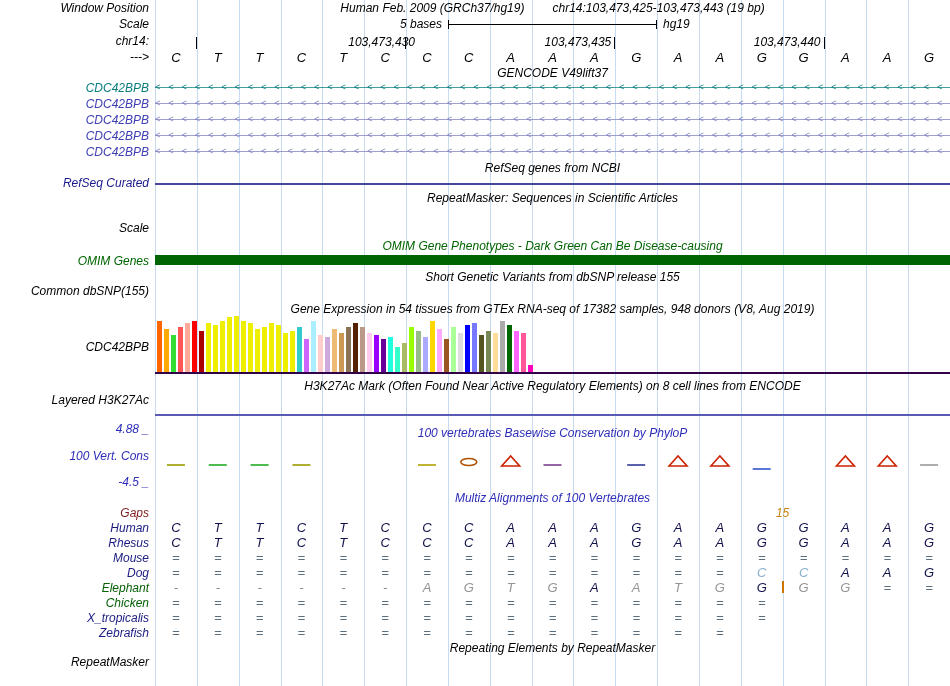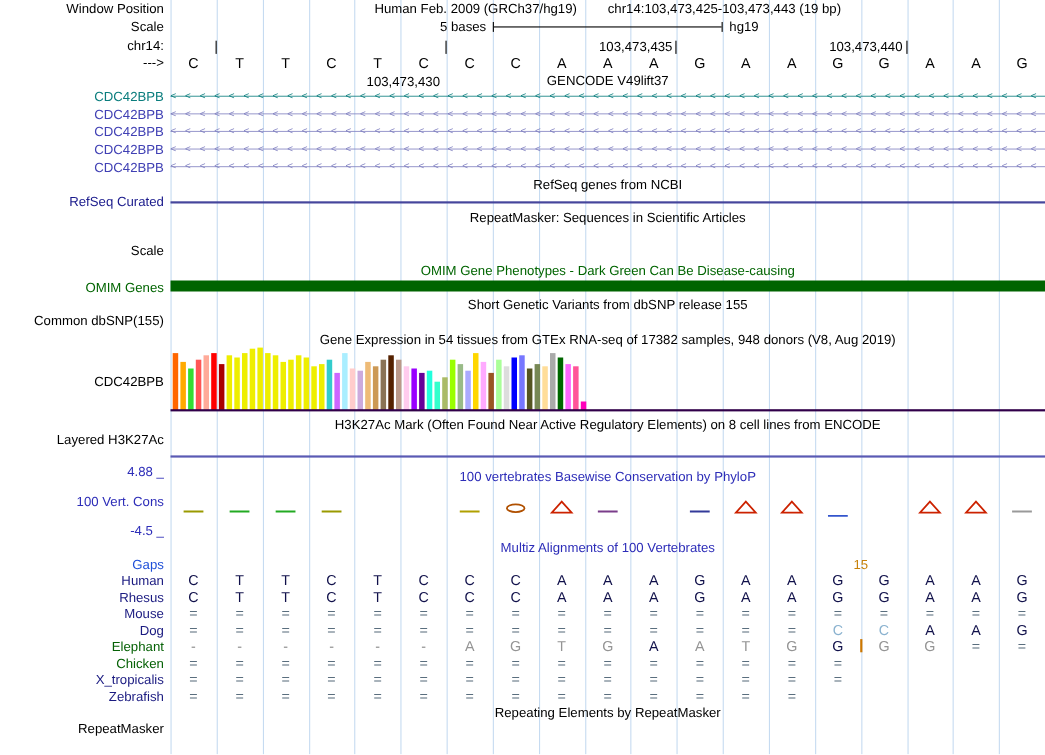--- a/index.html
+++ b/index.html
@@ -1,20 +1,21 @@
 <!DOCTYPE html>
 <html><head>
 <meta charset="utf-8">
 <style>
   * { margin:0; padding:0; box-sizing:border-box; }
   html,body { background:#fff; }
   #stage {
     position:relative; width:950px; height:686px; background:#fff;
     font-family:"Liberation Sans", sans-serif; font-size:12px; color:#000;
     overflow:hidden;
+    font-style:italic;
   }
   .row { position:absolute; left:0; width:950px; }
   .layer { position:absolute; left:0; top:0; width:950px; height:686px; }
   .lbl {
     position:absolute; left:0; top:0; width:152px; text-align:right;
     padding-right:3px; white-space:nowrap;
   }
   .center-title {
     position:absolute; left:155px; width:795px; text-align:center; white-space:nowrap;
   }
@@ -69,21 +70,21 @@
     <div class="lbl">Scale</div>
     <div style="position:absolute;left:330px;top:0;width:112px;text-align:right">5 bases</div>
     <div class="scalebar" style="left:448px;top:3px;width:209px"></div>
     <div style="position:absolute;left:663px;top:0">hg19</div>
   </div>
 
   <div class="row" id="ruler-ticks" style="top:34px;height:16px">
     <div class="lbl">chr14:</div>
   <div style="position: absolute; left: 195.8px; top: 3px; width: 1px; height: 12px; background: rgb(0, 0, 0);"></div>
       <div style="position: absolute; left: 405.1px; top: 3px; width: 1px; height: 12px; background: rgb(0, 0, 0);"></div>
-      <div style="position: absolute; left: 314px; top: 1px; width: 86px; text-align: right; margin-top: 32px;">103,473,430</div>
+      <div style="position: absolute; left: 329px; top: 1px; width: 86px; text-align: right;">103,473,430</div>
       <div style="position: absolute; left: 614.3px; top: 3px; width: 1px; height: 12px; background: rgb(0, 0, 0);"></div>
       <div style="position: absolute; left: 525.3px; top: 1px; width: 86px; text-align: right;">103,473,435</div>
       <div style="position: absolute; left: 823.5px; top: 3px; width: 1px; height: 12px; background: rgb(0, 0, 0);"></div>
       <div style="position: absolute; left: 734.5px; top: 1px; width: 86px; text-align: right;">103,473,440</div>
     </div>
 
   <div class="row" id="base-letters" style="top:50px;height:16px">
     <div class="lbl">---&gt;</div>
   <div style="position: absolute; left: 168.9px; top: 0px; width: 14px; text-align: center; font-size: 13px;">C</div>
       <div style="position: absolute; left: 210.8px; top: 0px; width: 14px; text-align: center; font-size: 13px;">T</div>
@@ -269,21 +270,21 @@
   </div>
   <div class="row" style="top:475px;height:12px">
     <div class="lbl blue">-4.5 _</div>
   </div>
 
   <div class="row" style="top:491px;height:13px">
     <div class="center-title blue">Multiz Alignments of 100 Vertebrates</div>
   </div>
   <div class="layer" id="multiz-rows">
       <div style="position: absolute; left: 0px; top: 505px; width: 950px; height: 15px;">
-        <div style="position: absolute; left: 0px; top: 1px; width: 152px; padding-right: 3px; text-align: right; color: #1d4ed8;">Gaps</div>
+        <div style="position: absolute; left: 0px; top: 1px; width: 152px; padding-right: 3px; text-align: right; color: #7f1d1d;">Gaps</div>
         <div style="position: absolute; left: 773.6px; top: 1px; width: 18px; text-align: center; color: rgb(200, 130, 10);">15</div>
       </div>
       <div style="position: absolute; left: 0px; top: 520px; width: 950px; height: 15px;">
         <div style="position: absolute; left: 0px; top: 1px; width: 152px; padding-right: 3px; text-align: right; color: rgb(26, 26, 128);">Human</div>
         <div style="position: absolute; left: 168.9px; top: 0px; width: 14px; text-align: center; font-size: 13px; color: rgb(16, 16, 74);">C</div>
         <div style="position: absolute; left: 210.8px; top: 0px; width: 14px; text-align: center; font-size: 13px; color: rgb(16, 16, 74);">T</div>
         <div style="position: absolute; left: 252.6px; top: 0px; width: 14px; text-align: center; font-size: 13px; color: rgb(16, 16, 74);">T</div>
         <div style="position: absolute; left: 294.4px; top: 0px; width: 14px; text-align: center; font-size: 13px; color: rgb(16, 16, 74);">C</div>
         <div style="position: absolute; left: 336.3px; top: 0px; width: 14px; text-align: center; font-size: 13px; color: rgb(16, 16, 74);">T</div>
         <div style="position: absolute; left: 378.1px; top: 0px; width: 14px; text-align: center; font-size: 13px; color: rgb(16, 16, 74);">C</div>

